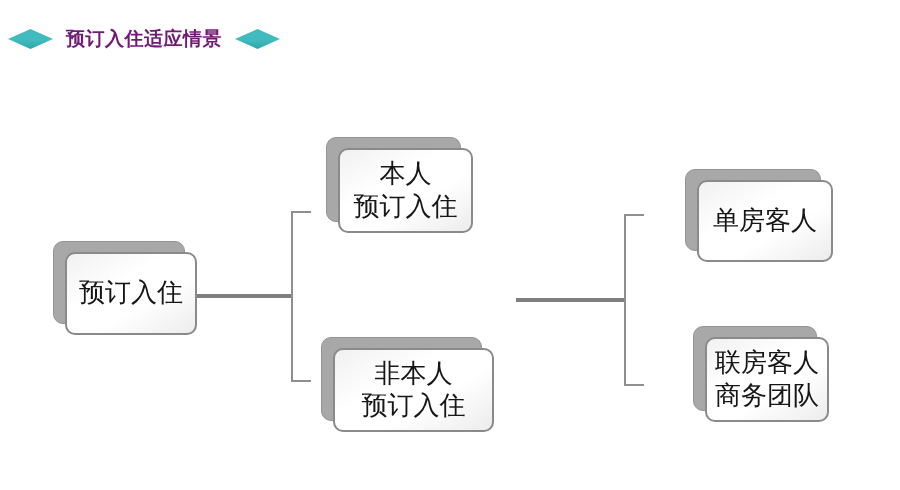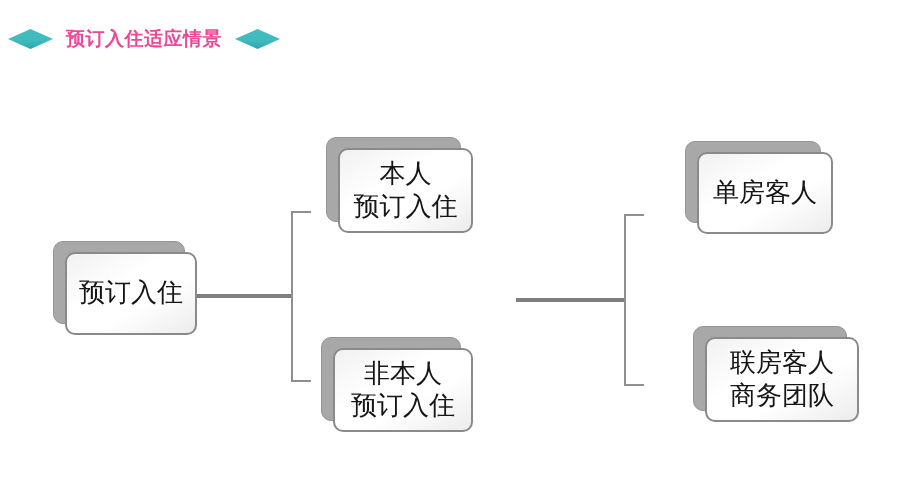--- a/index.html
+++ b/index.html
@@ -28,21 +28,21 @@
   .diamond {
     width: 45px;
     height: 20px;
     background: linear-gradient(to bottom, #41bcbe 0%, #41bcbe 55%, #2aa6a9 100%);
     clip-path: polygon(50% 0, 100% 50%, 50% 100%, 0 50%);
     flex: 0 0 auto;
   }
   .slide-title {
     font-size: 19px;
     font-weight: bold;
-    color: #ec4899;
+    color: #701a75;
     letter-spacing: 0.5px;
     white-space: nowrap;
   }
 
   
   .connectors {
     position: absolute;
     left: 0;
     top: 0;
     z-index: 0;
@@ -79,23 +79,23 @@
     font-family: "Liberation Serif", "DejaVu Serif", serif;
     font-size: 26px;
     line-height: 1.25;
     color: #161616;
     text-align: center;
     white-space: pre-line;
   }
 
   .n0 { left: 65px;  top: 252px; width: 132px; height: 83px; }
   .n1 { left: 338px; top: 148px; width: 135px; height: 85px; }
-  .n2 { left: 333px; top: 348px; width: 140px; height: 84px; }
-  .n3 { left: 697px; top: 152px; width: 136px; height: 82px; }
-  .n4 { left: 705px; top: 337px; width: 154px; height: 85px; }
+  .n2 { left: 333px; top: 348px; width: 161px; height: 84px; }
+  .n3 { left: 697px; top: 180px; width: 136px; height: 82px; }
+  .n4 { left: 705px; top: 337px; width: 124px; height: 85px; }
 </style>
 </head>
 <body>
 
 <div class="header">
   <span class="diamond"></span>
   <span class="slide-title">预订入住适应情景</span>
   <span class="diamond"></span>
 </div>
 

